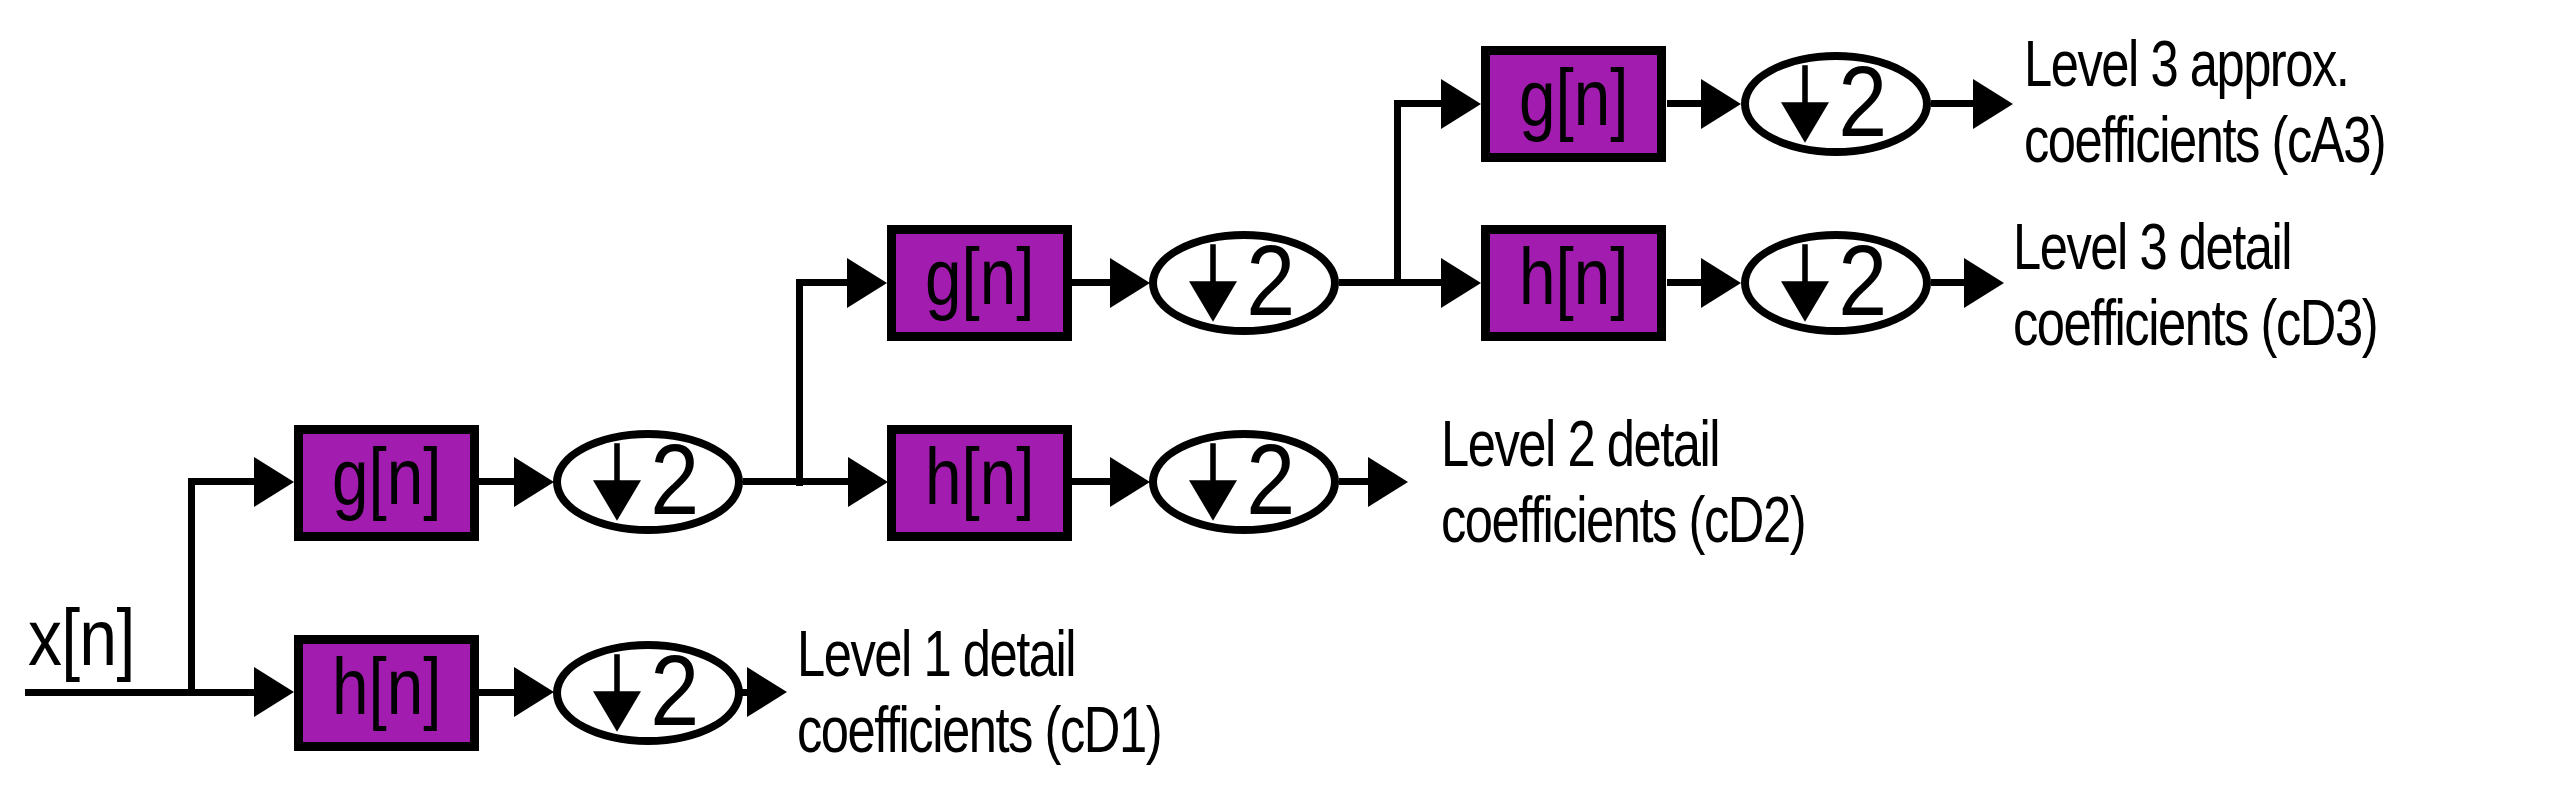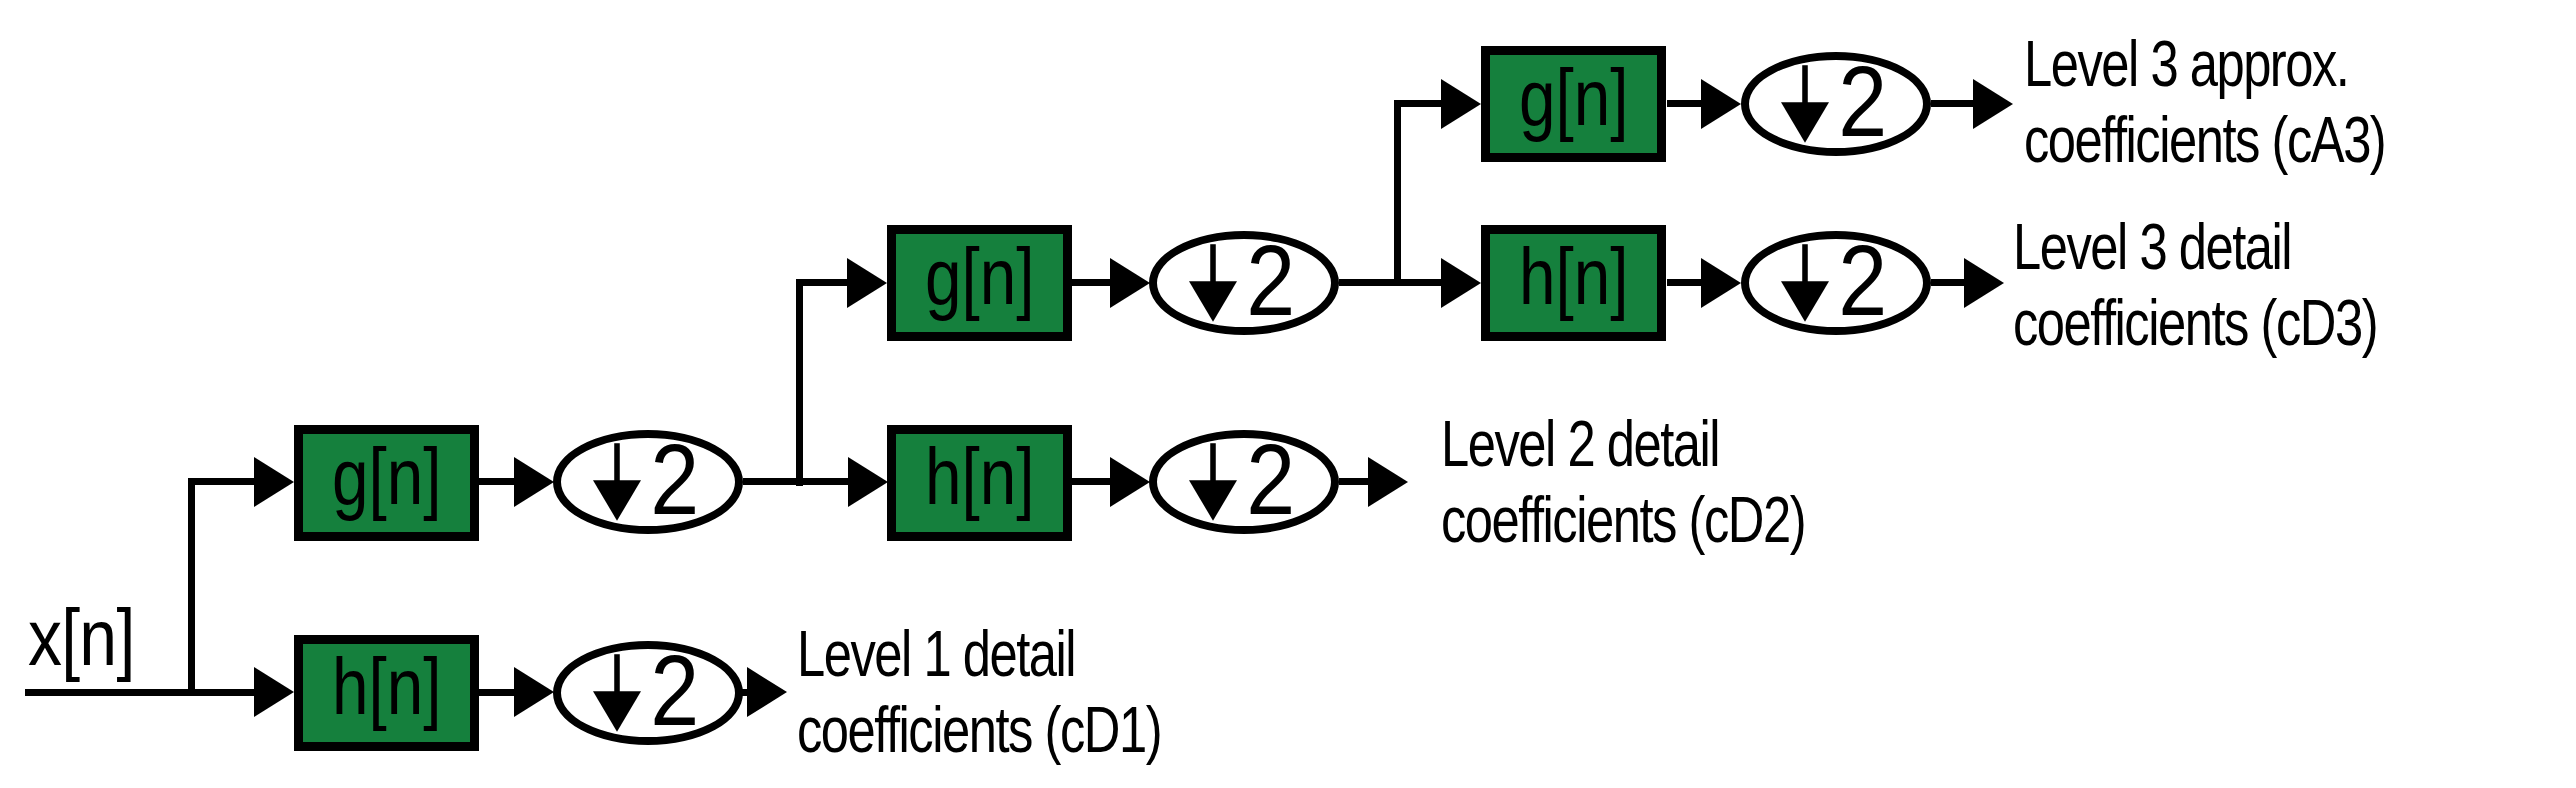--- a/index.html
+++ b/index.html
@@ -6,21 +6,21 @@
   .diagram{
     position:relative;width:2576px;height:789px;background:#ffffff;
     font-family:"Liberation Sans",sans-serif;color:#000;overflow:hidden;
   }
   .hline{position:absolute;height:7.4px;background:#000;}
   .vline{position:absolute;width:7.4px;background:#000;}
   .ahead{position:absolute;width:0;height:0;
     border-top:25px solid transparent;border-bottom:25px solid transparent;
     border-left:40px solid #000;}
   .fbox{position:absolute;width:185px;height:116px;border:9.3px solid #000;
-    box-sizing:border-box;background:#15803d;display:flex;align-items:center;justify-content:center;}
+    box-sizing:border-box;background:#a21caf;display:flex;align-items:center;justify-content:center;}
   .fbox .lbl{font-size:80px;line-height:1;transform:scaleX(.82);white-space:nowrap;padding-bottom:13px;}
   .ds{position:absolute;width:190px;height:104px;border:8.3px solid #000;border-radius:50%;
     box-sizing:border-box;background:#fff;display:flex;align-items:center;justify-content:center;gap:5.6px;}
   .ds svg{width:48px;height:78px;display:block;}
   .ds .num{font-size:100px;line-height:78px;transform:scaleX(.88);padding-bottom:5.6px;}
   .outlbl{position:absolute;font-size:65px;line-height:76px;letter-spacing:-1.9px;
     transform:scaleX(.78);transform-origin:left top;white-space:nowrap;}
   .xlabel{position:absolute;font-size:80px;line-height:1;letter-spacing:-0.9px;
     transform:scaleX(.85);transform-origin:left top;white-space:nowrap;}
 </style>

